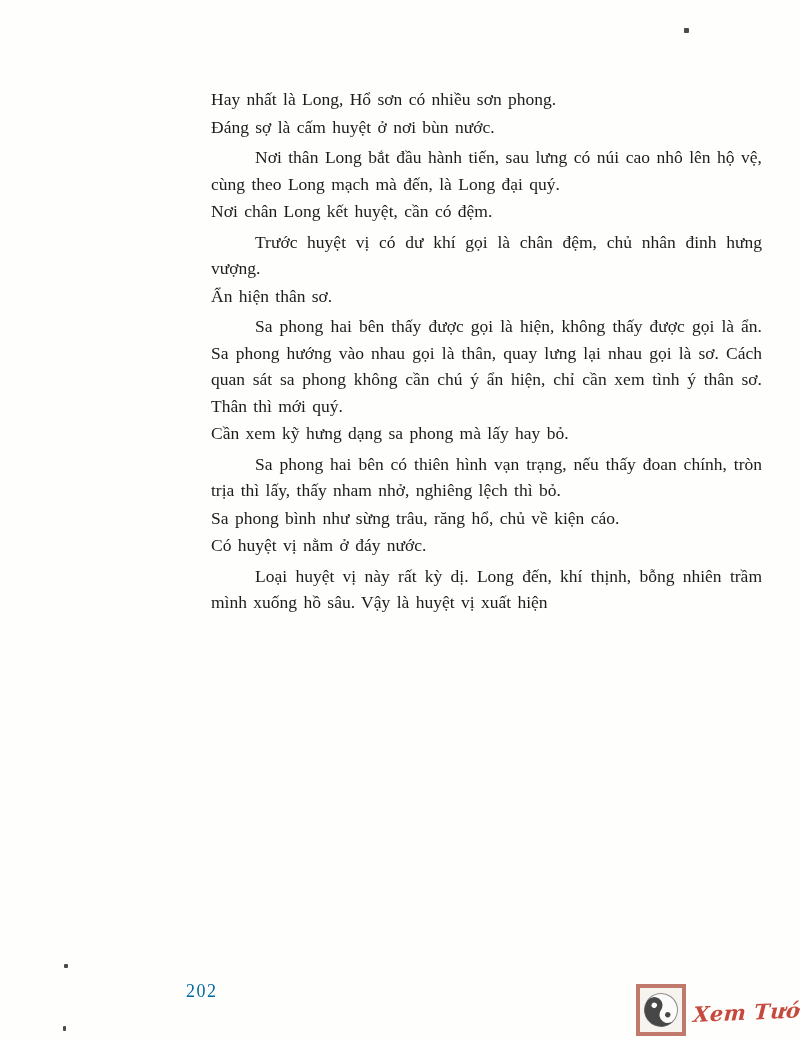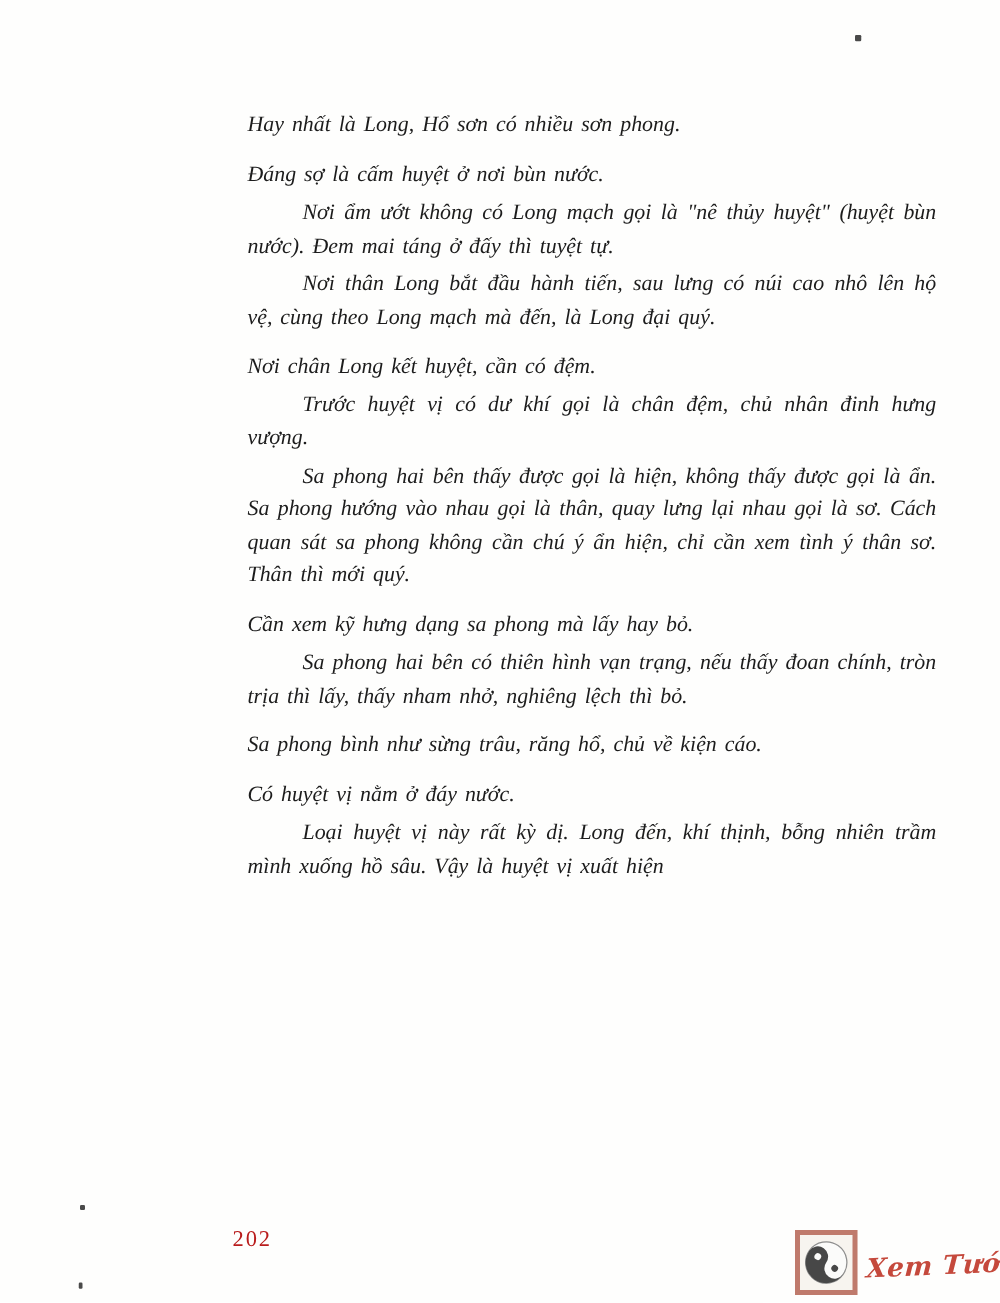--- a/index.html
+++ b/index.html
@@ -6,46 +6,45 @@
   .page {
     position: relative;
     width: 800px;
     height: 1042px;
     background: #fefefd;
     overflow: hidden;
     font-family: "Liberation Serif", "DejaVu Serif", serif;
   }
   .text-block {
     position: absolute;
-    left: 198px;
+    left: 211px;
     top: 86px;
     width: 551px;
-    font-style: italic;
   }
   .text-block p {
     margin: 0;
     font-size: 17.5px;
     line-height: 26.5px;
     color: #1c1c1c;
     word-spacing: 2px;
   }
-  p.heading { margin-top: 13px; text-align: left; }
+  p.heading { margin-top: 1px; text-align: left; }
   p.heading:first-child { margin-top: 0; }
   p.body {
     margin-top: 4px;
     text-align: justify;
     text-indent: 44px;
   }
   .page-number {
     position: absolute;
     left: 186px;
     top: 981px;
     font-size: 18px;
     letter-spacing: 1.5px;
-    color: #b91c1c;
+    color: #0369a1;
   }
   .watermark {
     position: absolute;
     left: 636px;
     top: 984px;
     display: flex;
     align-items: center;
   }
   .yy-box {
     width: 42px;
@@ -77,24 +76,24 @@
 
 <div class="page">
 
   <div class="speck speck-top"></div>
   <div class="speck speck-left-1"></div>
   <div class="speck speck-left-2"></div>
 
   <main class="text-block" id="paragraphs">
       <p class="heading">Hay nhất là Long, Hổ sơn có nhiều sơn phong.</p>
       <p class="heading">Đáng sợ là cấm huyệt ở nơi bùn nước.</p>
-      <p class="body">Nơi ẩm ướt không có Long mạch gọi là "nê thủy huyệt" (huyệt bùn nước). Đem mai táng ở đấy thì tuyệt tự.</p>
       <p class="body">Nơi thân Long bắt đầu hành tiến, sau lưng có núi cao nhô lên hộ vệ, cùng theo Long mạch mà đến, là Long đại quý.</p>
       <p class="heading">Nơi chân Long kết huyệt, cần có đệm.</p>
       <p class="body">Trước huyệt vị có dư khí gọi là chân đệm, chủ nhân đinh hưng vượng.</p>
+      <p class="heading">Ẩn hiện thân sơ.</p>
       <p class="body">Sa phong hai bên thấy được gọi là hiện, không thấy được gọi là ẩn. Sa phong hướng vào nhau gọi là thân, quay lưng lại nhau gọi là sơ. Cách quan sát sa phong không cần chú ý ẩn hiện, chỉ cần xem tình ý thân sơ. Thân thì mới quý.</p>
       <p class="heading">Cần xem kỹ hưng dạng sa phong mà lấy hay bỏ.</p>
       <p class="body">Sa phong hai bên có thiên hình vạn trạng, nếu thấy đoan chính, tròn trịa thì lấy, thấy nham nhở, nghiêng lệch thì bỏ.</p>
       <p class="heading">Sa phong bình như sừng trâu, răng hổ, chủ về kiện cáo.</p>
       <p class="heading">Có huyệt vị nằm ở đáy nước.</p>
       <p class="body">Loại huyệt vị này rất kỳ dị. Long đến, khí thịnh, bỗng nhiên trầm mình xuống hồ sâu. Vậy là huyệt vị xuất hiện</p>
     </main>
 
   <span class="page-number">202</span>
 

